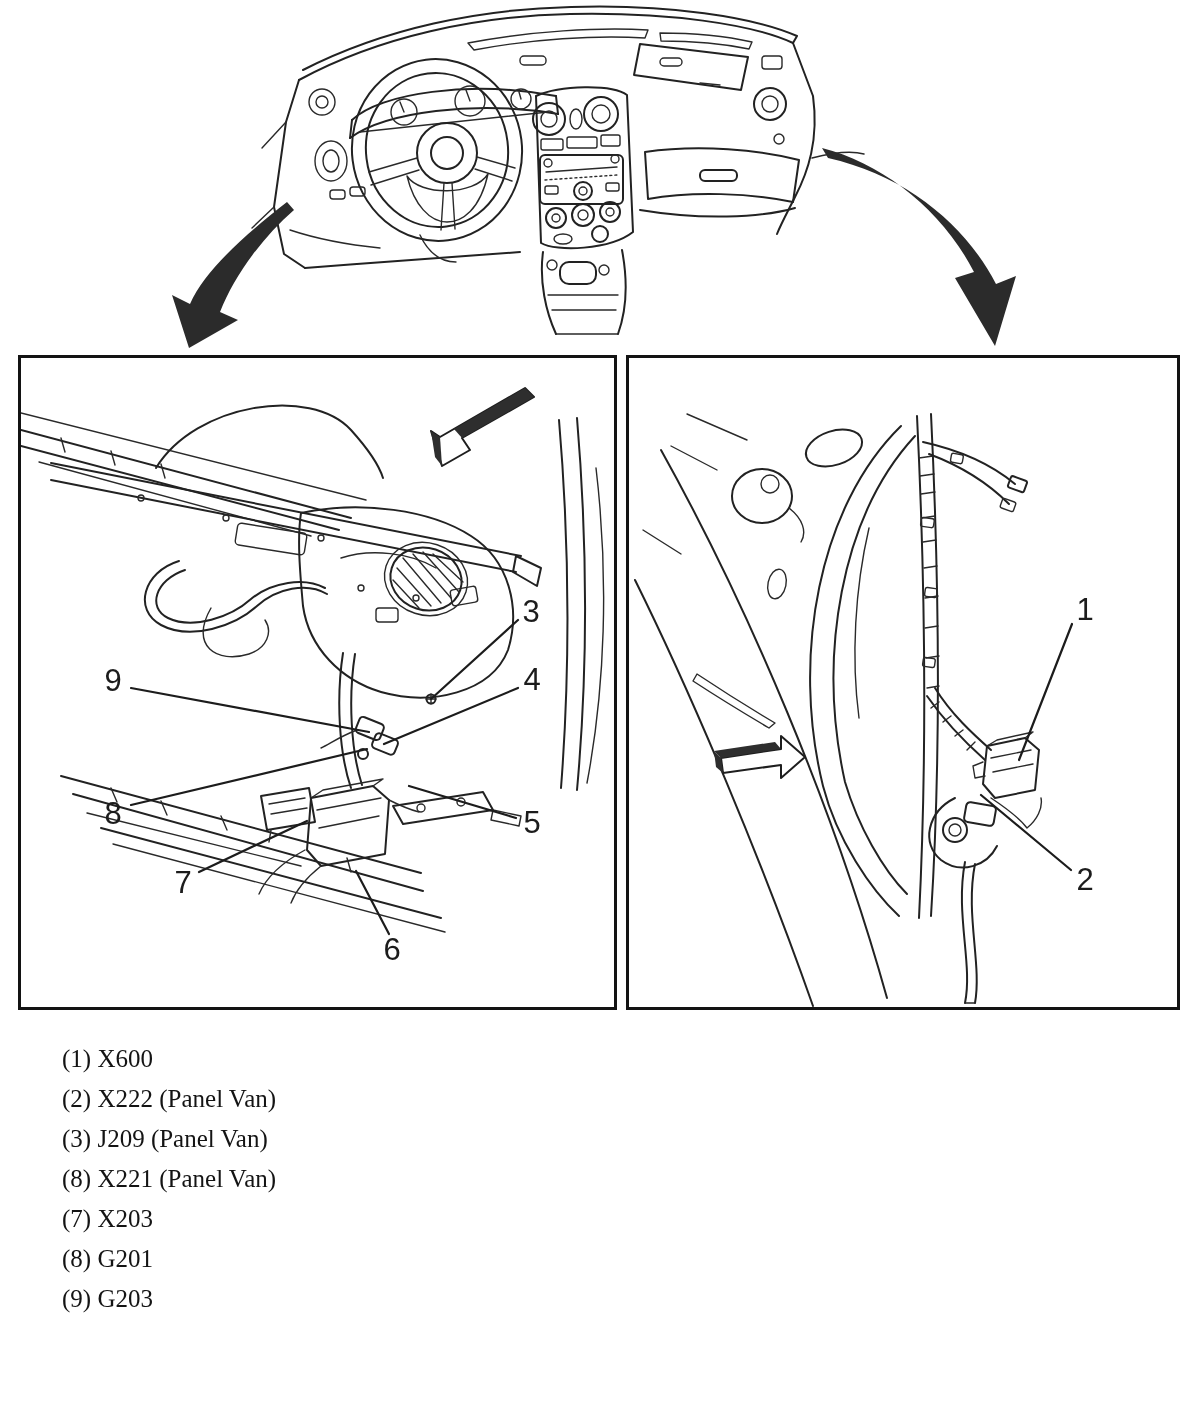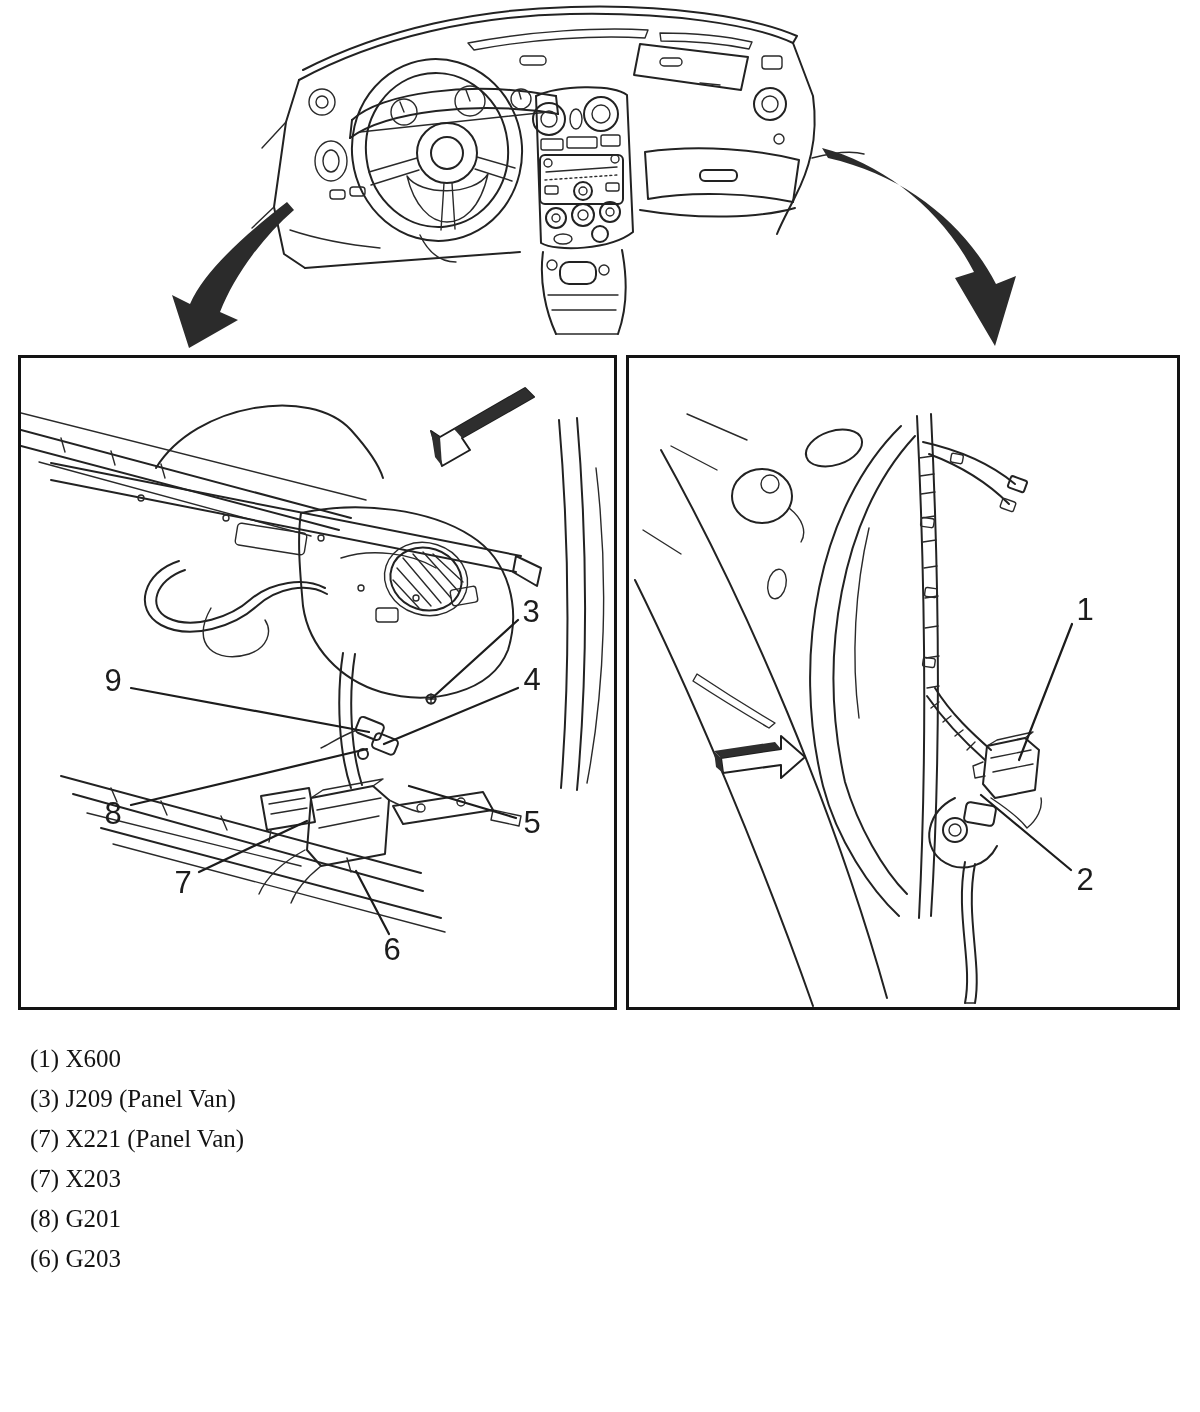--- a/index.html
+++ b/index.html
@@ -13,21 +13,21 @@
   #top-art{left:0;top:0;width:1200px;height:358px;}
   
   .ink{stroke:#222222;fill:none;stroke-width:2;stroke-linecap:round;stroke-linejoin:round;}
   .thin{stroke:#2a2a2a;fill:none;stroke-width:1.4;stroke-linecap:round;stroke-linejoin:round;}
   .leader{stroke:#1c1c1c;fill:none;stroke-width:2.2;stroke-linecap:round;}
   .callout{font-family:"Liberation Sans",sans-serif;font-size:31px;fill:#1c1c1c;
            text-anchor:middle;dominant-baseline:central;}
   .openarrow-body{fill:#ffffff;stroke:#1e1e1e;stroke-width:2;stroke-linejoin:round;}
   .legend{position:absolute;left:30px;top:1039px;color:#141414;
           font-family:"Liberation Serif",serif;font-size:25px;}
-  .legend-row{height:40px;line-height:40px;white-space:pre;}
+  .legend-row{height:40px;line-height:40px;white-space:pre;margin-left:32px;}
 </style>
 </head>
 <body>
 
 <div id="page">
 
   <svg id="top-art" class="abs" viewBox="0 0 1200 358">
 
     <g>
       <path class="ink" d="M299,80 C380,36 478,16 570,14 C668,12 752,24 793,43"></path>
@@ -315,20 +315,21 @@
 
       <g>
         <text class="callout" x="456" y="251">1</text>
         <text class="callout" x="456" y="521">2</text>
       </g>
     </svg>
   </div>
 
   <div class="legend">
     <div class="legend-row">(1) X600</div>
+    <div class="legend-row">(2) X222 (Panel Van)</div>
     <div class="legend-row">(3) J209 (Panel Van)</div>
-    <div class="legend-row">(7) X221 (Panel Van)</div>
+    <div class="legend-row">(8) X221 (Panel Van)</div>
     <div class="legend-row">(7) X203</div>
     <div class="legend-row">(8) G201</div>
-    <div class="legend-row">(6) G203</div>
+    <div class="legend-row">(9) G203</div>
   </div>
 
 </div>
 
 </body></html>

